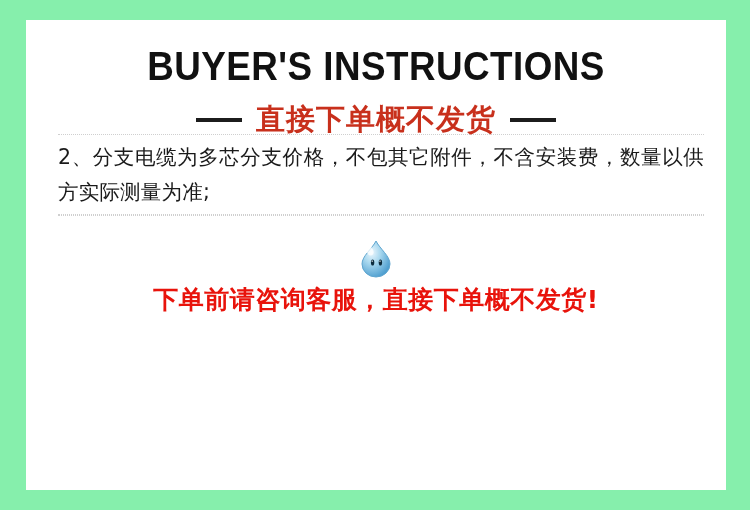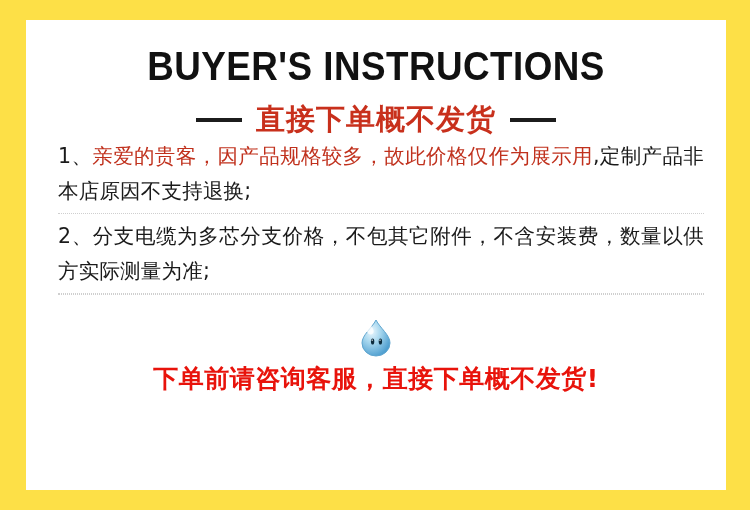--- a/index.html
+++ b/index.html
@@ -11,21 +11,21 @@
     height: 510px;
     background: #cc2a16;
     font-family: "Liberation Sans", "DejaVu Sans", sans-serif;
     overflow: hidden;
   }
 
   .banner {
     position: relative;
     width: 750px;
     height: 510px;
-    background: #fde047;
+    background: #86efac;
     box-sizing: border-box;
     padding: 20px 24px 20px 26px;
   }
 
   .panel {
     position: relative;
     width: 100%;
     height: 100%;
     background: #ffffff;
     box-sizing: border-box;
@@ -126,23 +126,20 @@
     <h1 class="title-en">BUYER'S INSTRUCTIONS</h1>
 
     <div class="subtitle-row">
       <span class="sub-dash"></span>
       <span class="subtitle-cn">直接下单概不发货</span>
       <span class="sub-dash"></span>
     </div>
 
     <div class="list">
 
-      <div class="item">
-        <span class="num">1、</span><span class="hl">亲爱的贵客，因产品规格较多，故此价格仅作为展示用</span><span>,定制产品非本店原因不支持退换;</span>
-      </div>
 
       <div class="sep"></div>
 
       <div class="item">
         <span class="num">2、</span><span>分支电缆为多芯分支价格，不包其它附件，不含安装费，数量以供方实际测量为准;</span>
       </div>
 
       <div class="sep"></div>
 
 

